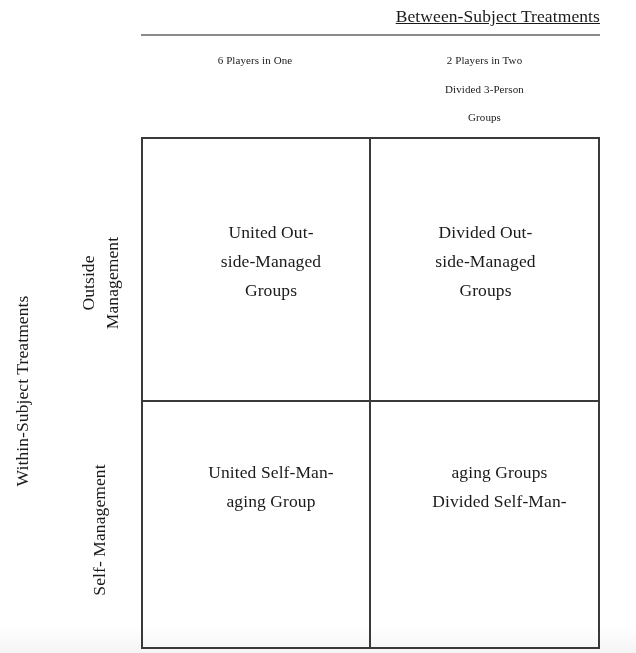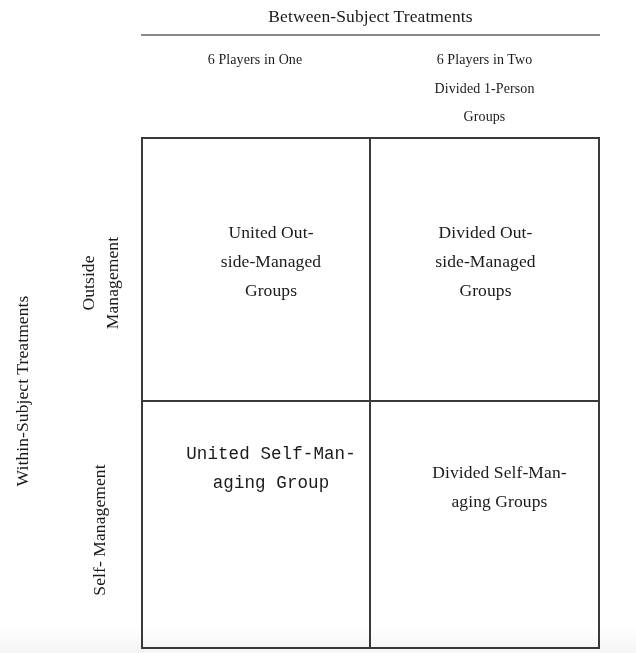--- a/index.html
+++ b/index.html
@@ -33,41 +33,42 @@
     background: linear-gradient(to bottom, rgba(255,255,255,0) 0%, rgba(0,0,0,0.045) 100%);
     pointer-events: none;
   }
 
   
   #col-group-title {
     position: absolute;
     left: 141px;
     top: 3px;
     width: 459px;
-    text-align: center;
+    text-align: right;
     font-size: 17.5px;
     line-height: 26px;
     letter-spacing: .1px;
     white-space: nowrap;
+    text-decoration: underline;
   }
   #col-group-rule {
     position: absolute;
     left: 141px;
     top: 34px;
     width: 459px;
     height: 2px;
     background: #8a8a8a;
   }
 
   
   .col-head {
     position: absolute;
     top: 46px;
     height: 88px;
-    font-size: 14px;
+    font-size: 11px;
     line-height: 28.5px;
     text-align: center;
     letter-spacing: .1px;
   }
   #col-head-0 { left: 141px;  width: 228px; }
   #col-head-1 { left: 369px;  width: 231px; }
   .col-head .hl { display: block; white-space: nowrap; }
 
   
   #matrix {
@@ -108,21 +109,21 @@
     text-align: center;
     letter-spacing: .1px;
   }
   .cell .ctext { display: block; width: 100%; }
   .cell .cl { display: block; white-space: nowrap; padding-left: 30px; }
 
   
   #cell-0-0 { left: 0;     top: 0;   width: 226px; height: 245px; }
   #cell-0-1 { left: 228px; top: 0;   width: 199px; height: 245px; }
   
-  #cell-1-0 { left: 0;     top: 270px; width: 226px; height: 120px; font-family: Liberation Mono, monospace; }
+  #cell-1-0 { left: 0;     top: 288px; width: 226px; height: 120px; }
   #cell-1-1 { left: 228px; top: 288px; width: 227px; height: 120px; }
 
   
   .rot {
     position: absolute;
     transform-origin: 50% 50%;
     transform: rotate(-90deg);
     white-space: nowrap;
     text-align: center;
     letter-spacing: .1px;
@@ -163,22 +164,22 @@
 
   <div id="col-group-title">Between-Subject Treatments</div>
 
   <div id="col-group-rule"></div>
 
   <div id="col-head-0" class="col-head">
     <span class="hl">6 Players in One</span>
   </div>
 
   <div id="col-head-1" class="col-head">
-    <span class="hl">6 Players in Two</span>
-    <span class="hl">Divided 1-Person</span>
+    <span class="hl">2 Players in Two</span>
+    <span class="hl">Divided 3-Person</span>
     <span class="hl">Groups</span>
   </div>
 
   <div id="row-group-title" class="rot">Within-Subject Treatments</div>
 
   <div id="row-label-0" class="rot">
     <span class="rl">Outside</span>
     <span class="rl">Management</span>
   </div>
 
@@ -207,22 +208,22 @@
 
     <div id="cell-1-0" class="cell">
       <span class="ctext">
         <span class="cl">United Self-Man-</span>
         <span class="cl">aging Group</span>
       </span>
     </div>
 
     <div id="cell-1-1" class="cell">
       <span class="ctext">
+        <span class="cl">aging Groups</span>
         <span class="cl">Divided Self-Man-</span>
-        <span class="cl">aging Groups</span>
       </span>
     </div>
 
   </div>
 
   <div id="page-shadow"></div>
 
 </div>
 
 </body></html>

